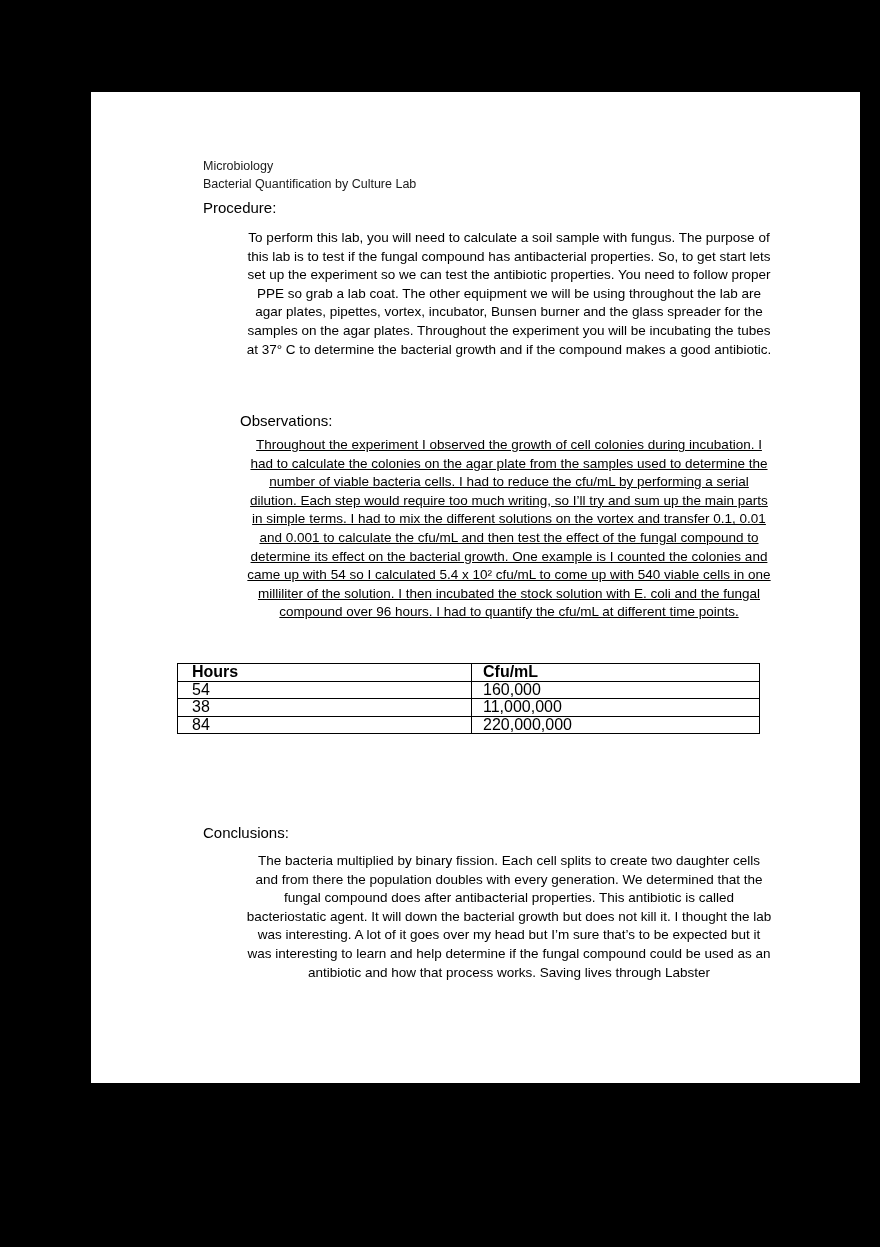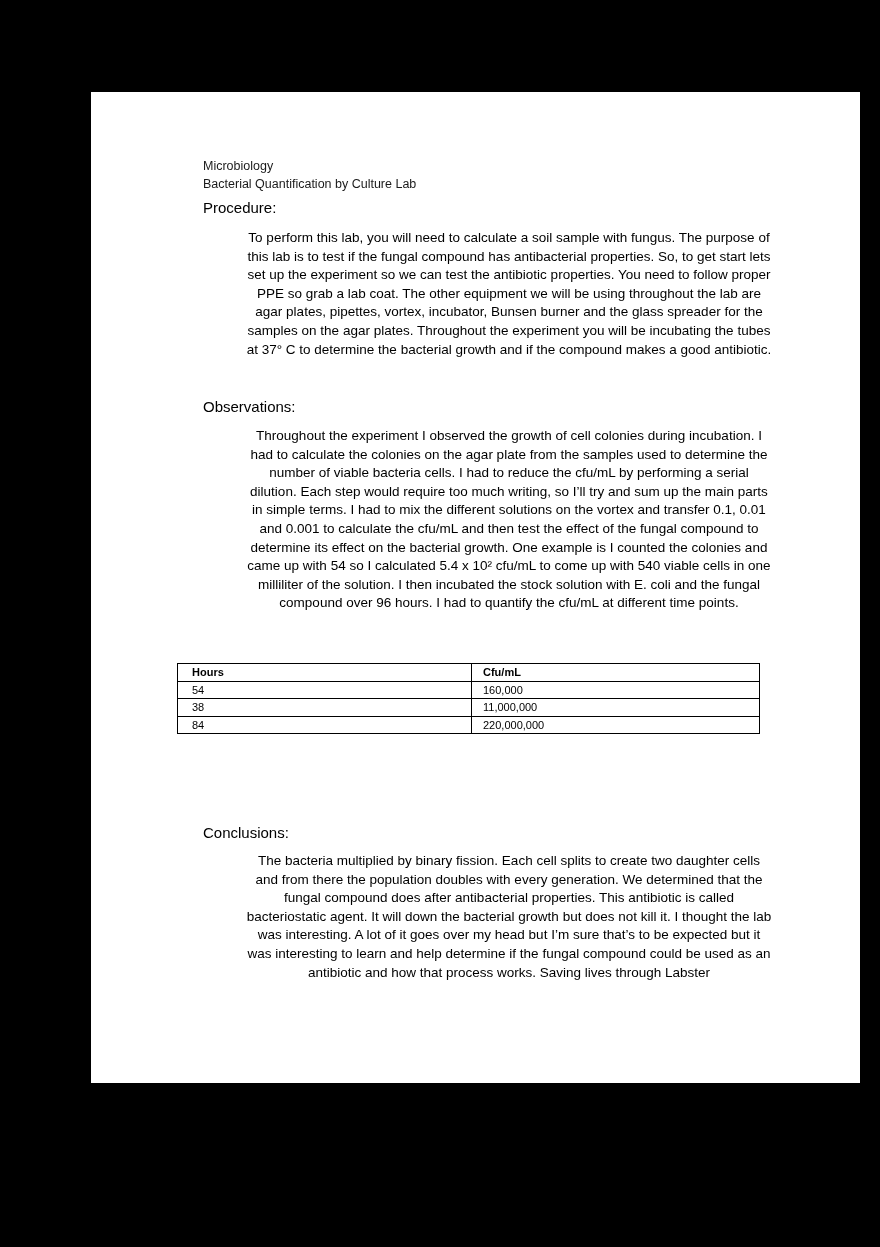--- a/index.html
+++ b/index.html
@@ -31,43 +31,43 @@
     color: #1a1a1a;
   }
   .section-heading {
     position: absolute;
     left: 94px;
     font-size: 15px;
     line-height: 18.6px;
     color: #000;
   }
   .heading-procedure { top: 89px; }
-  .heading-observations { top: 288px; }
+  .heading-observations { top: 302px; margin-left: 37px; }
   .heading-conclusions { top: 714px; }
   .paragraph {
     position: absolute;
     left: 94px;
     width: 648px;
     font-size: 13.5px;
     line-height: 18.6px;
     white-space: pre-line;
     color: #000;
     text-align: center;
   }
   .para-procedure { top: 119px; }
-  .para-observations { top: 317px; }
+  .para-observations { top: 326px; text-decoration: underline; }
   .para-conclusions { top: 742px; }
   .results-table {
     position: absolute;
     left: 86px;
     top: 571px;
     width: 582px;
     border-collapse: collapse;
     table-layout: fixed;
-    font-size: 11px;
+    font-size: 16px;
   }
   .results-table col.col-hours { width: 294px; }
   .results-table col.col-cfu { width: 288px; }
   .results-table th, .results-table td {
     border: 1px solid #000;
     height: 17.6px;
     padding: 0 0 0 14px;
     text-align: left;
     vertical-align: middle;
     font-weight: normal;

